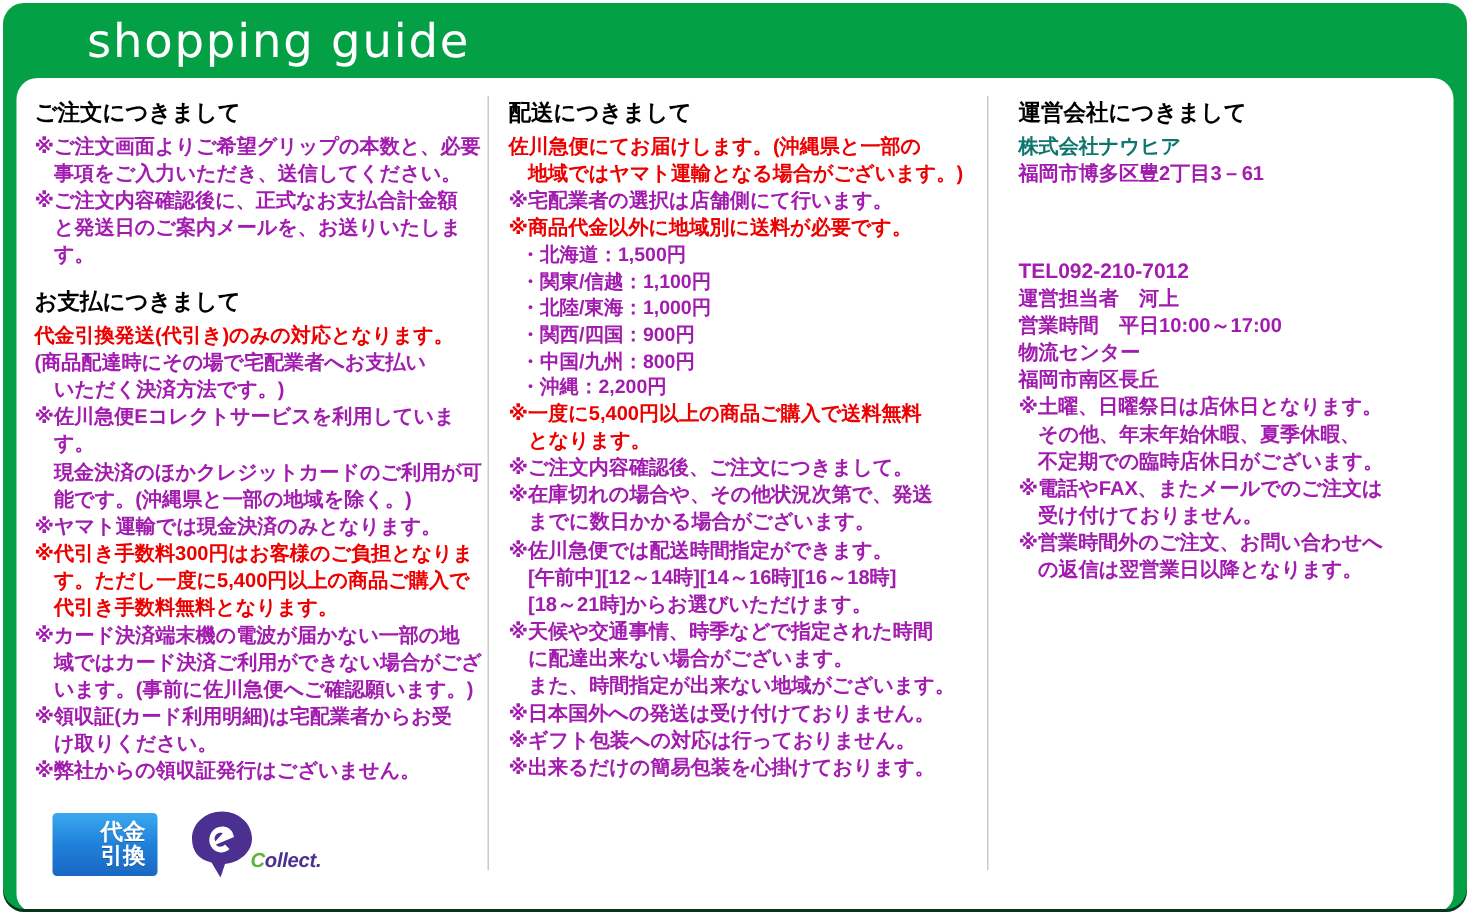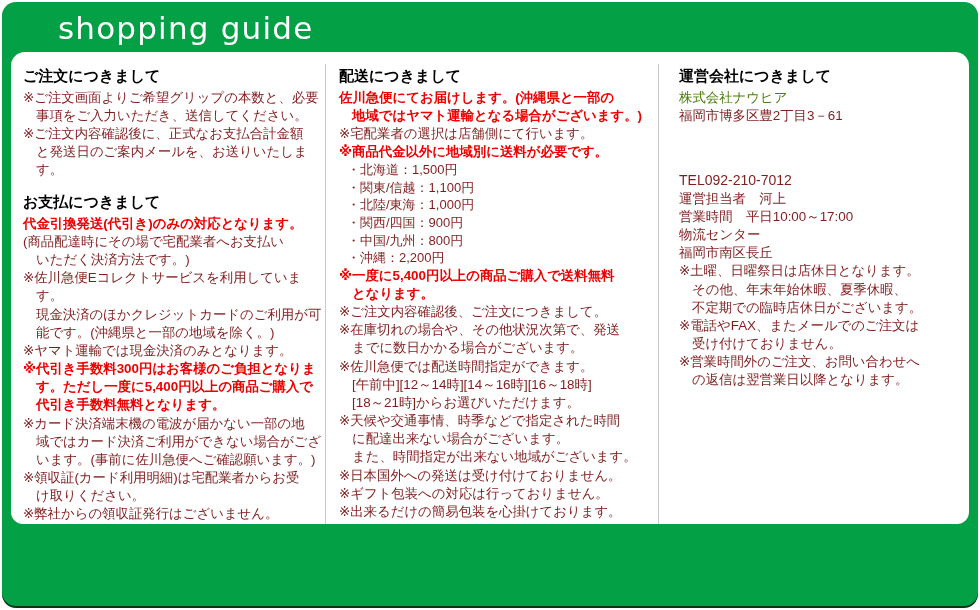--- a/index.html
+++ b/index.html
@@ -32,21 +32,21 @@
     font-weight:400;
     letter-spacing:1.2px;
     line-height:44px;
     white-space:nowrap;
     font-family:"DejaVu Sans","Liberation Sans",sans-serif;
   }
 
   
   #content-sheet{
     position:absolute;left:9px;top:50px;
-    width:958px;height:472px;
+    width:958px;height:556px;
     background:#ffffff;
     border-radius:14px 14px 12px 12px;
     box-sizing:border-box;
     overflow:hidden;
   }
 
   .col{
     position:absolute;top:14px;
     font-size:13.5px;
     color:#131313;
@@ -69,41 +69,43 @@
     font-weight:bold;
     color:#000000;
     line-height:1.3;
   }
   .gap{height:13px;}
 
   p.line{
     margin:0;
     font-size:13.4px;
     line-height:1.355;
-    color:#7f1d1d;
+    color:#a21caf;
     white-space:pre-wrap;
+    font-weight:bold;
   }
   p.red     { color:#ec0000; font-weight:bold; }
-  p.bold    { font-weight:normal; color:#4d7c0f; }
+  p.bold    { font-weight:bold; color:#0f766e; }
   p.indent  { padding-left:13px; text-indent:-13px; }
   p.bullet  { padding-left:8px; font-size:13px; }
   p.small   { font-size:14px;margin-top:46px; }
 
   
   #payment-logos{
     position:absolute;left:12px;top:474px;
     display:flex;align-items:center;gap:20px;
   }
   #daibiki-logo{
     width:46px;height:42px;
     background:linear-gradient(180deg,#3aa9f0 0%,#1f7fd8 52%,#1968c4 100%);
     border-radius:3px;
     display:flex;flex-direction:column;align-items:center;justify-content:center;
     color:#ffffff;font-weight:bold;font-size:15px;line-height:1.05;
     text-shadow:0 1px 0 rgba(0,0,0,.25);
+    padding-left:24px;
   }
   #ecollect-logo{
     position:relative;width:92px;height:46px;
   }
   #ecollect-logo .bubble{
     position:absolute;left:0;top:0;width:46px;height:46px;
   }
   #ecollect-logo .wordmark{
     position:absolute;left:42px;top:25px;
     font-size:13.5px;font-weight:bold;font-style:italic;

